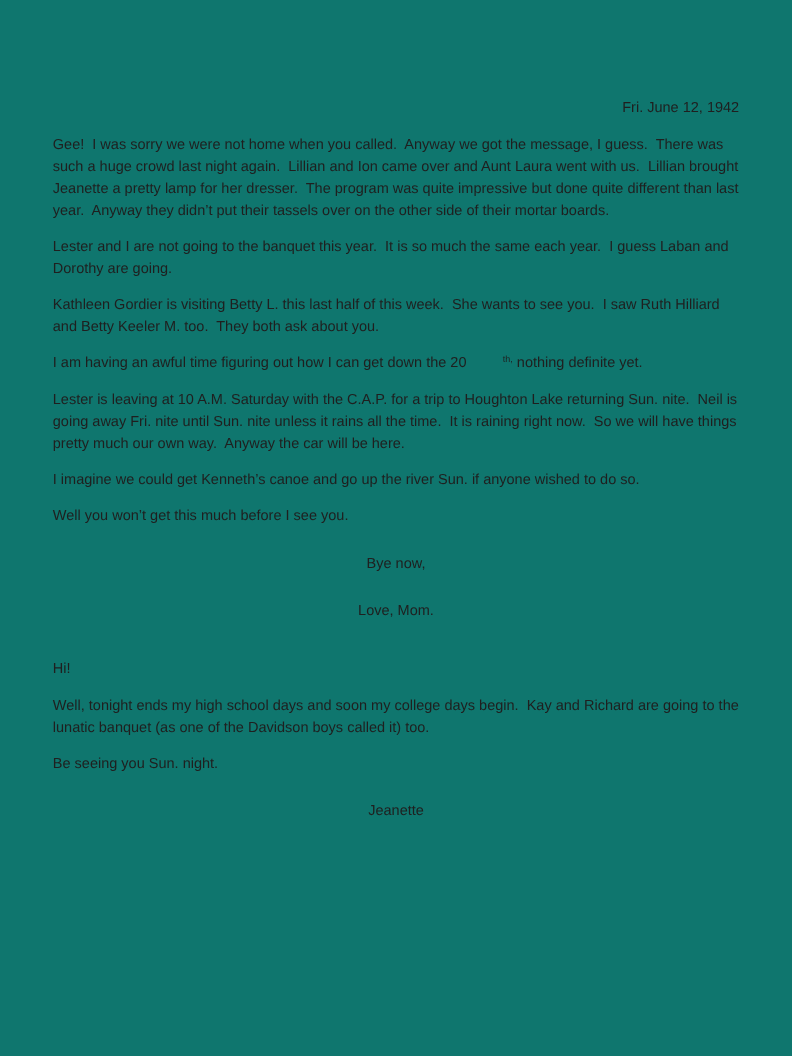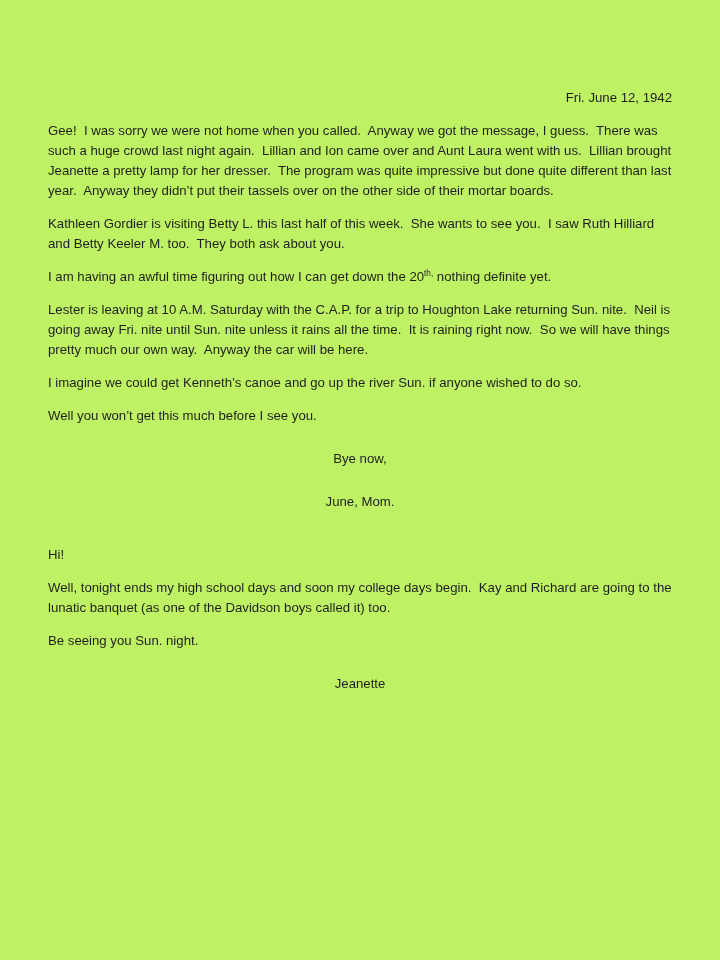--- a/index.html
+++ b/index.html
@@ -8,21 +8,21 @@
   }
   body {
     width: 720px;
     height: 960px;
     background: #ffffff;
   }
   .page {
     position: relative;
     width: 720px;
     height: 960px;
-    background: #bef264;
+    background: #0f766e;
     overflow: hidden;
   }
   .content {
     position: absolute;
     left: 48px;
     top: 88px;
     width: 624px;
     font-family: "Liberation Sans", "DejaVu Sans", sans-serif;
     font-size: 13.2px;
     line-height: 20px;
@@ -43,47 +43,49 @@
     line-height: 20px;
     margin-top: 23px;
   }
   .blank-line {
     height: 20px;
   }
   sup.ordinal {
     font-size: 0.62em;
     line-height: 0;
     vertical-align: super;
+    margin-left: 33px;
   }
 </style>
 </head>
 <body style="background: rgb(255, 255, 255);">
 
 <div class="page">
   <div class="content" style="color: rgb(31, 31, 31);">
 
     <p class="date-line">Fri. June 12, 1942</p>
 
 
     <p>Gee!  I was sorry we were not home when you called.  Anyway we got the message, I guess.  There was such a huge crowd last night again.  Lillian and Ion came over and Aunt Laura went with us.  Lillian brought Jeanette a pretty lamp for her dresser.  The program was quite impressive but done quite different than last year.  Anyway they didn’t put their tassels over on the other side of their mortar boards.</p>
 
+    <p>Lester and I are not going to the banquet this year.  It is so much the same each year.  I guess Laban and Dorothy are going.</p>
 
     <p>Kathleen Gordier is visiting Betty L. this last half of this week.  She wants to see you.  I saw Ruth Hilliard and Betty Keeler M. too.  They both ask about you.</p>
 
     <p><span>I am having an awful time figuring out how I can get down the 20</span><sup class="ordinal">th,</sup><span> nothing definite yet.</span></p>
 
     <p>Lester is leaving at 10 A.M. Saturday with the C.A.P. for a trip to Houghton Lake returning Sun. nite.  Neil is going away Fri. nite until Sun. nite unless it rains all the time.  It is raining right now.  So we will have things pretty much our own way.  Anyway the car will be here.</p>
 
     <p>I imagine we could get Kenneth’s canoe and go up the river Sun. if anyone wished to do so.</p>
 
     <p>Well you won’t get this much before I see you.</p>
 
     <div class="closing">
       <div class="line">Bye now,</div>
-      <div class="line">June, Mom.</div>
+      <div class="line">Love, Mom.</div>
     </div>
 
     <div class="blank-line"></div>
 
     <p>Hi!</p>
 
 
     <p>Well, tonight ends my high school days and soon my college days begin.  Kay and Richard are going to the lunatic banquet (as one of the Davidson boys called it) too.</p>
 
     <p>Be seeing you Sun. night.</p>

